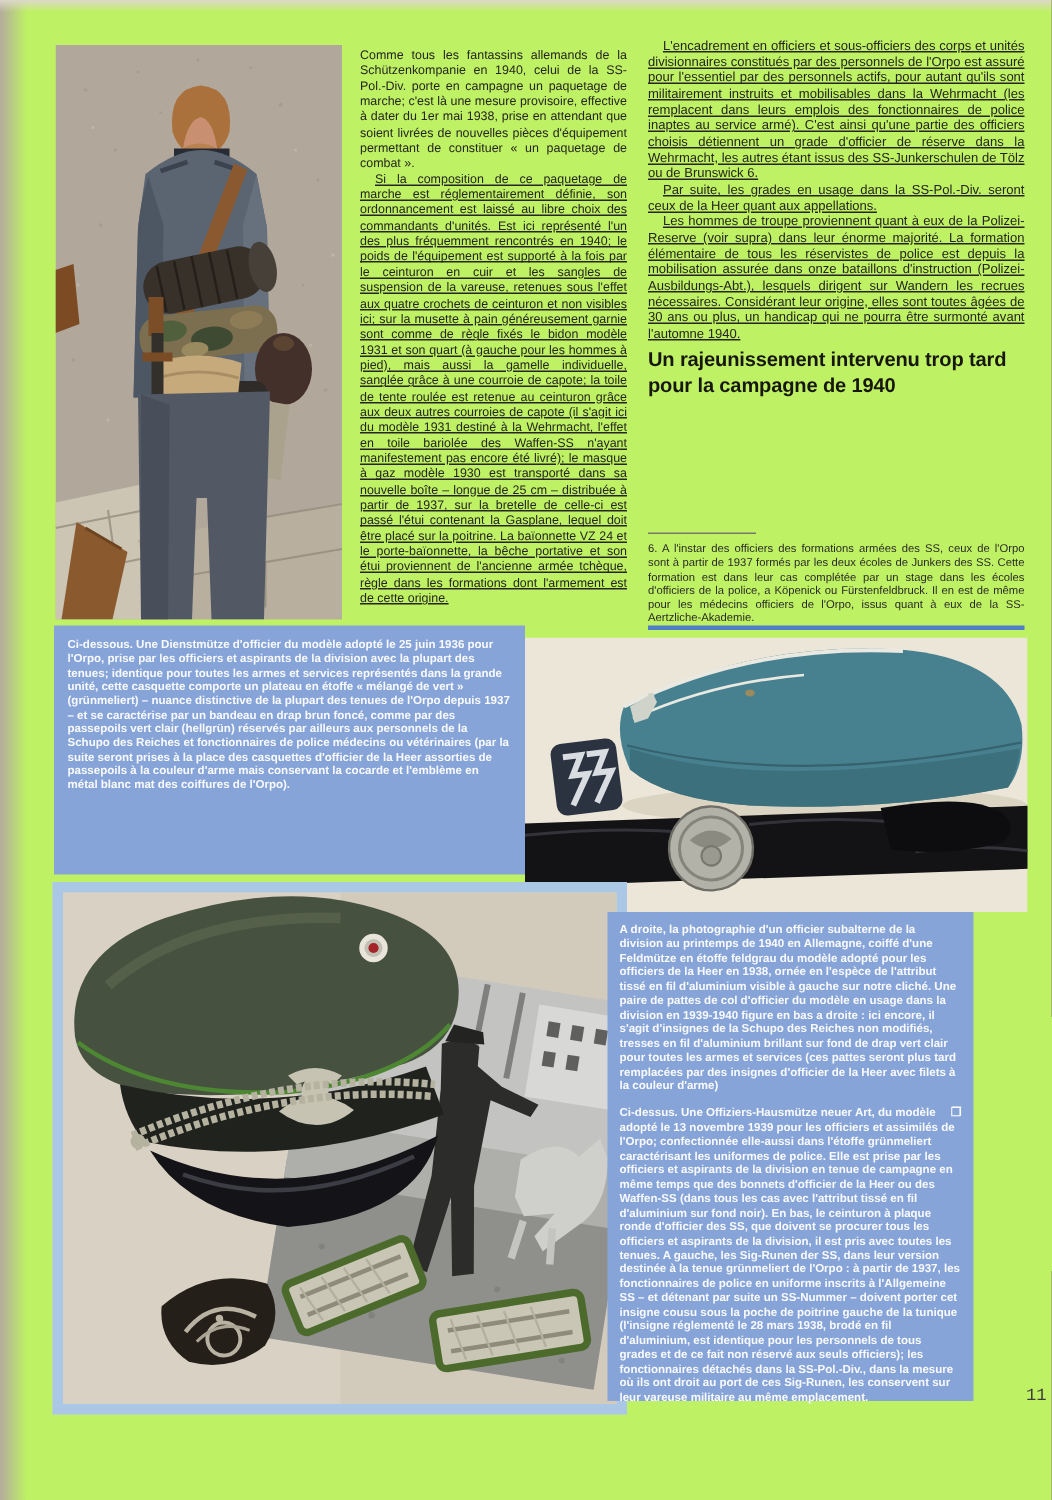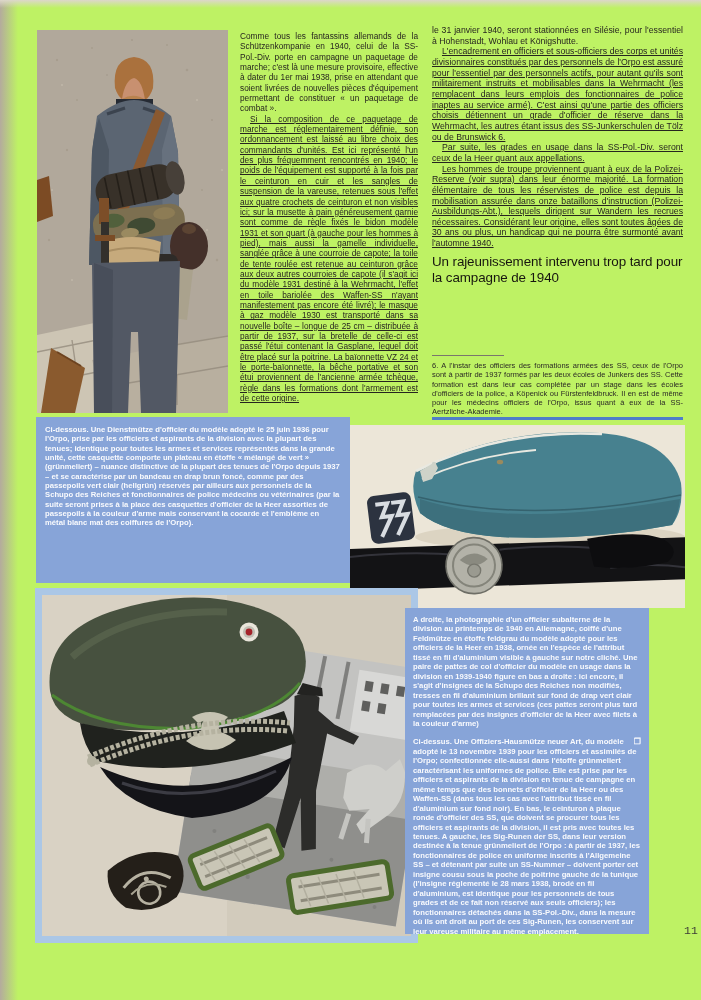--- a/index.html
+++ b/index.html
@@ -19,21 +19,21 @@
   .photo { position:absolute; }
   .photo svg { display:block; width:100%; height:100%; }
 
   .col { position:absolute; text-align:justify; color:#26251f; }
   .col p { margin:0; }
   .col p.ind { text-indent:10px;text-decoration:underline; }
   .col1 { left:240px; top:31px; width:178px; font-size:8.3px; line-height:10.35px; }
   .col2 { left:432px; top:25px; width:251px; font-size:8.7px; line-height:10.65px; }
   .col2 h2 {
     font-size:13.4px; line-height:16.4px; margin:5px 0 3px 0;
-    color:#17160f; letter-spacing:-0.1px; text-align:left; font-weight:normal;
+    color:#17160f; letter-spacing:-0.1px; text-align:left; font-weight:bold;
   }
   .footnote {
     position:absolute; left:432px; top:355px; width:251px;
     font-size:7.5px; line-height:9.25px; text-align:justify; color:#2b2a25;
   }
   .footnote p { margin:0; }
   .fnsep { width:72px; height:1px; background:#7a766d; margin-bottom:5px; }
   .bluerule { position:absolute; left:432px; top:417px; width:251px; height:3px; background:#4f7ec9; }
 
   .bluebox { position:absolute; background:#87a4d8; color:#f9fafd; font-weight:bold; box-sizing:border-box; }
@@ -149,21 +149,20 @@
       <path d="M57 233 L57 383 L75 383 L76 240 Z" fill="#484e5a"></path>
     </svg>
   </div>
 
   <div class="col col1">
     <p>Comme tous les fantassins allemands de la Schützenkompanie en 1940, celui de la SS-Pol.-Div. porte en campagne un paquetage de marche; c'est là une mesure provisoire, effective à dater du 1er mai 1938, prise en attendant que soient livrées de nouvelles pièces d'équipement permettant de constituer « un paquetage de combat ».</p>
     <p class="ind">Si la composition de ce paquetage de marche est réglementairement définie, son ordonnancement est laissé au libre choix des commandants d'unités. Est ici représenté l'un des plus fréquemment rencontrés en 1940; le poids de l'équipement est supporté à la fois par le ceinturon en cuir et les sangles de suspension de la vareuse, retenues sous l'effet aux quatre crochets de ceinturon et non visibles ici; sur la musette à pain généreusement garnie sont comme de règle fixés le bidon modèle 1931 et son quart (à gauche pour les hommes à pied), mais aussi la gamelle individuelle, sanglée grâce à une courroie de capote; la toile de tente roulée est retenue au ceinturon grâce aux deux autres courroies de capote (il s'agit ici du modèle 1931 destiné à la Wehrmacht, l'effet en toile bariolée des Waffen-SS n'ayant manifestement pas encore été livré); le masque à gaz modèle 1930 est transporté dans sa nouvelle boîte – longue de 25 cm – distribuée à partir de 1937, sur la bretelle de celle-ci est passé l'étui contenant la Gasplane, lequel doit être placé sur la poitrine. La baïonnette VZ 24 et le porte-baïonnette, la bêche portative et son étui proviennent de l'ancienne armée tchèque, règle dans les formations dont l'armement est de cette origine.</p>
   </div>
 
   <div class="col col2">
-    <p>le 31 janvier 1940, seront stationnées en Silésie, pour l'essentiel à Hohenstadt, Wohlau et Königshutte.</p>
     <p class="ind">L'encadrement en officiers et sous-officiers des corps et unités divisionnaires constitués par des personnels de l'Orpo est assuré pour l'essentiel par des personnels actifs, pour autant qu'ils sont militairement instruits et mobilisables dans la Wehrmacht (les remplacent dans leurs emplois des fonctionnaires de police inaptes au service armé). C'est ainsi qu'une partie des officiers choisis détiennent un grade d'officier de réserve dans la Wehrmacht, les autres étant issus des SS-Junkerschulen de Tölz ou de Brunswick 6.</p>
     <p class="ind">Par suite, les grades en usage dans la SS-Pol.-Div. seront ceux de la Heer quant aux appellations.</p>
     <p class="ind">Les hommes de troupe proviennent quant à eux de la Polizei-Reserve (voir supra) dans leur énorme majorité. La formation élémentaire de tous les réservistes de police est depuis la mobilisation assurée dans onze bataillons d'instruction (Polizei-Ausbildungs-Abt.), lesquels dirigent sur Wandern les recrues nécessaires. Considérant leur origine, elles sont toutes âgées de 30 ans ou plus, un handicap qui ne pourra être surmonté avant l'automne 1940.</p>
     <h2>Un rajeunissement intervenu trop tard pour la campagne de 1940</h2>
   </div>
 
   <div class="footnote">
     <div class="fnsep"></div>
     <p>6. A l'instar des officiers des formations armées des SS, ceux de l'Orpo sont à partir de 1937 formés par les deux écoles de Junkers des SS. Cette formation est dans leur cas complétée par un stage dans les écoles d'officiers de la police, a Köpenick ou Fürstenfeldbruck. Il en est de même pour les médecins officiers de l'Orpo, issus quant à eux de la SS-Aertzliche-Akademie.</p>
   </div>

